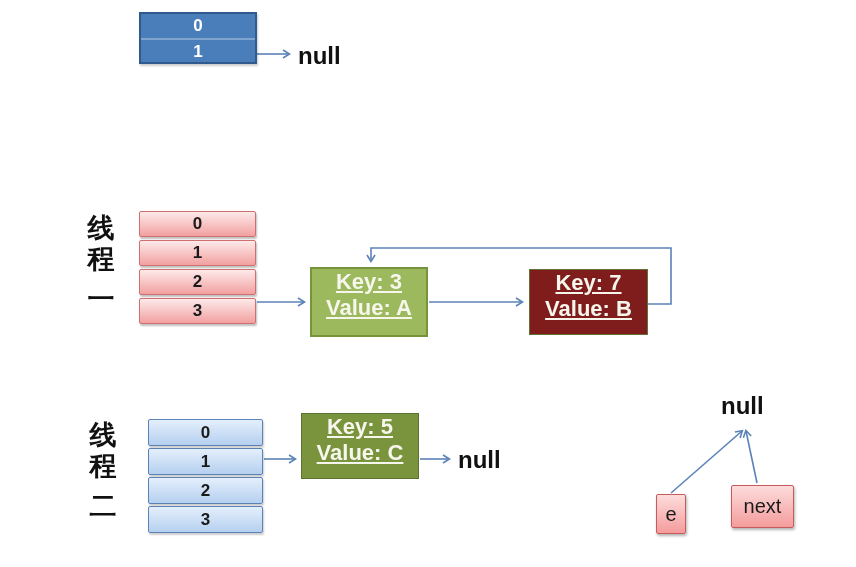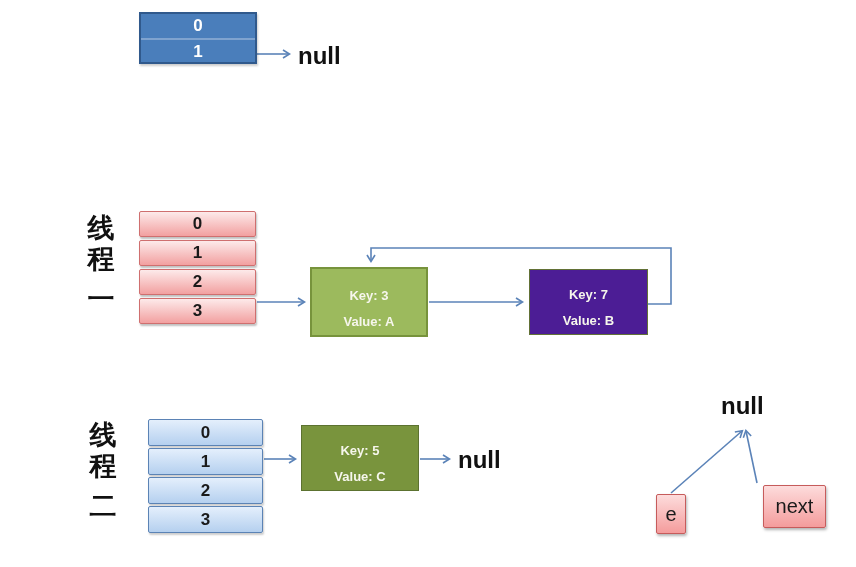--- a/index.html
+++ b/index.html
@@ -33,40 +33,40 @@
     color:#1a1a1a;font-weight:bold;font-size:17px;}
 
   
   .thread-label{display:flex;flex-direction:column;align-items:center;
     color:#111111;font-weight:bold;font-size:27px;line-height:31px;z-index:2;}
   .thread-label .ch3{margin-top:9px;}
   .thread1-label{left:84px;top:213px;width:34px;}
   .thread2-label{left:86px;top:420px;width:34px;}
 
   
-  .node{display:flex;flex-direction:column;align-items:center;justify-content:flex-end;
-    color:#f6f6ec;font-weight:bold;font-size:13px;line-height:26px;z-index:2;
-    text-align:center;}
+  .node{display:flex;flex-direction:column;align-items:center;justify-content:flex-start;
+    color:#f6f6ec;font-weight:bold;font-size:22px;line-height:26px;z-index:2;
+    text-align:center;text-decoration:underline;}
   .node-a{left:310px;top:267px;width:118px;height:70px;background:#9cba5d;border:2px solid #77933c;}
-  .node-b{left:529px;top:269px;width:119px;height:66px;background:#4c1d95;border:1px solid #627136;}
-  .node-c{left:301px;top:425px;width:118px;height:66px;background:#79943d;border:1px solid #5c7230;}
+  .node-b{left:529px;top:269px;width:119px;height:66px;background:#7f1d1d;border:1px solid #627136;}
+  .node-c{left:301px;top:413px;width:118px;height:66px;background:#79943d;border:1px solid #5c7230;}
 
   
   .null-label{color:#111111;font-weight:bold;font-size:24px;z-index:2;}
   .null-top{left:298px;top:42px;}
   .null-mid{left:458px;top:446px;}
   .null-br{left:721px;top:392px;}
 
   
   .ptr-box{border:1px solid #c65b5b;border-radius:2px;
     background:linear-gradient(#fddcdc,#f49c9c);box-shadow:1px 2px 3px rgba(0,0,0,.3);
     display:flex;align-items:center;justify-content:center;
     color:#1a1a1a;font-size:20px;z-index:2;}
   .e-box{left:656px;top:494px;width:30px;height:40px;}
-  .next-box{left:763px;top:485px;width:63px;height:43px;}
+  .next-box{left:731px;top:485px;width:63px;height:43px;}
 </style>
 </head>
 <body>
 
 <div id="canvas">
 
   <svg id="arrow-layer" width="856" height="567" viewBox="0 0 856 567">
     <defs>
       <marker id="arw" markerWidth="12" markerHeight="12" refX="7" refY="5" orient="auto" markerUnits="userSpaceOnUse">
         <path d="M1,1 L7.5,5 L1,9" fill="none" stroke="#5b83b8" stroke-width="1.6"></path>

